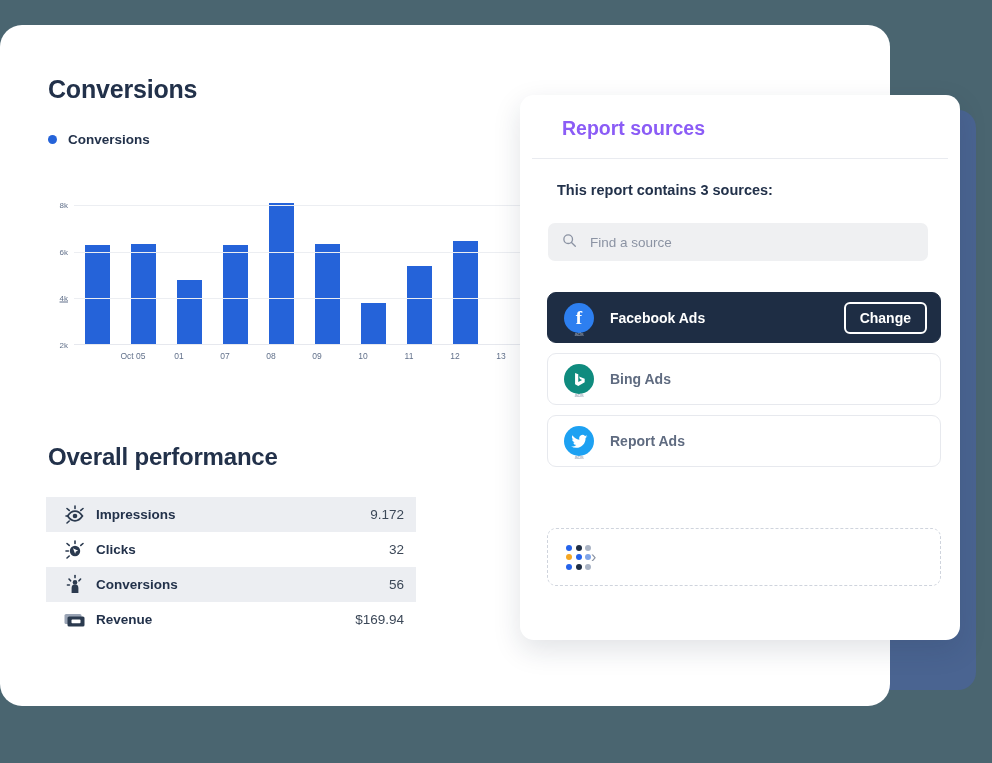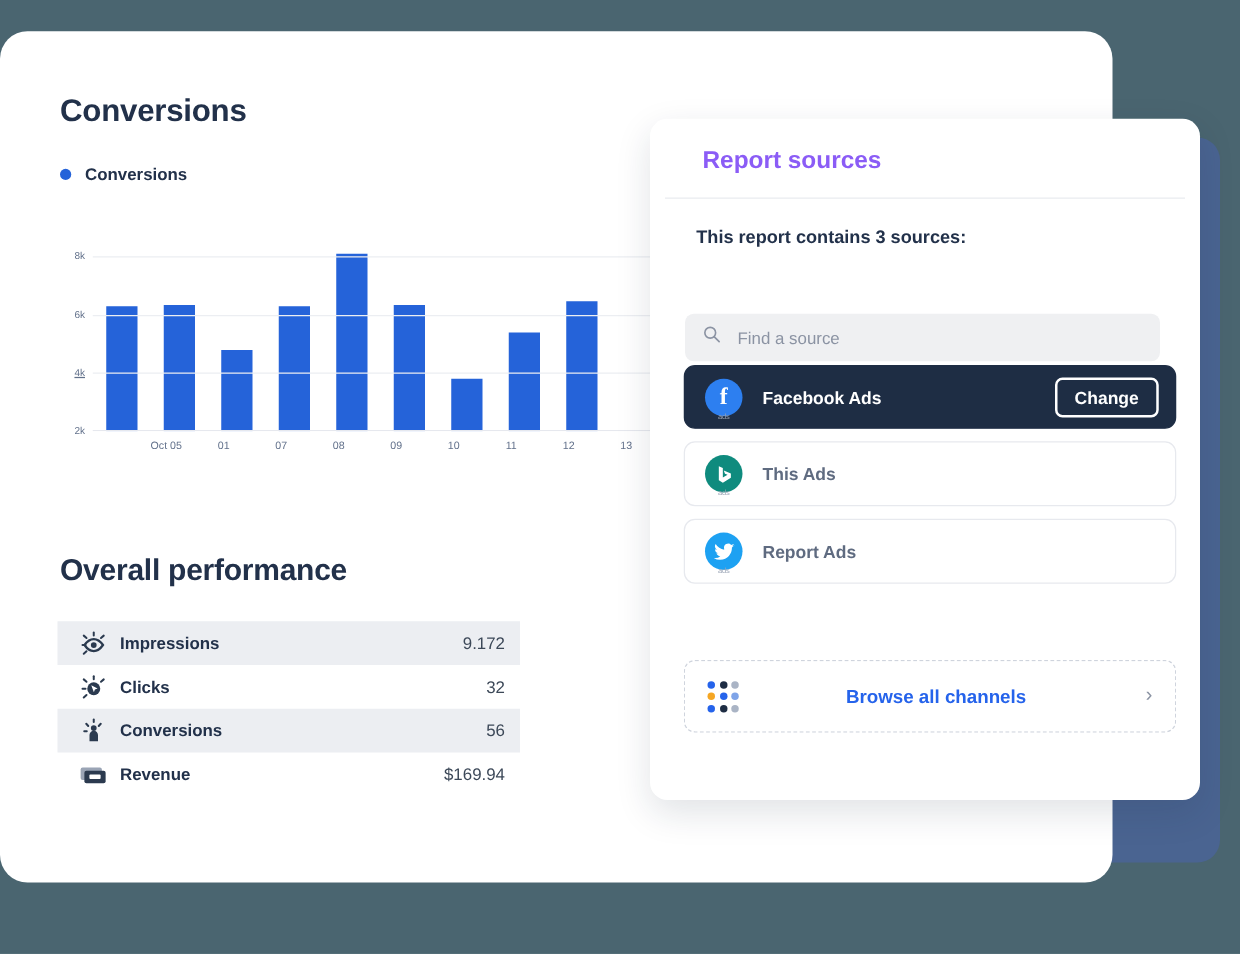--- a/index.html
+++ b/index.html
@@ -93,21 +93,21 @@
   .panel-divider {
     position: absolute; left: 12px; right: 12px; top: 63px;
     height: 1px; background: #e9ebf0;
   }
   .panel-sub {
     position: absolute; left: 37px; top: 87px;
     font-size: 14.5px; font-weight: bold; color: #22314a;
   }
 
   .search-box {
-    position: absolute; left: 28px; top: 156px;
+    position: absolute; left: 28px; top: 128px;
     width: 380px; height: 38px;
     background: #eff0f2; border-radius: 7px;
     display: flex; align-items: center; padding: 0 14px;
   }
   .search-placeholder { font-size: 13.5px; color: #8b93a3; margin-left: 13px; }
 
   .src-list { position: absolute; left: 27px; top: 197px; width: 394px; }
   .src-row {
     position: relative; display: flex; align-items: center;
     height: 52px; border-radius: 9px; margin-bottom: 10px;
@@ -317,21 +317,21 @@
         </div>
         <div class="src-row">
           <span class="badge">
             <div class="badge-circle" style="background:#0f8b7e;">
       <svg width="17" height="17" viewBox="0 0 18 18">
         <path d="M4.3 2.2l3.4 1.3v8.1l4-2.2-2.2-1-1-2.6 6 2.4v3.6L7.7 16 4.3 14z" fill="#fff"></path>
       </svg>
             </div>
             <span class="badge-ads">ads</span>
           </span>
-          <span class="src-name">This Ads</span>
+          <span class="src-name">Bing Ads</span>
         </div>
         <div class="src-row">
           <span class="badge">
             <div class="badge-circle" style="background:#1da1f2;">
       <svg width="17" height="15" viewBox="0 0 18 15">
         <path d="M17.5 2.1c-.6.3-1.3.5-2 .6.7-.4 1.3-1.1 1.5-1.9-.7.4-1.4.7-2.2.8A3.5 3.5 0 0 0 8.8 4.8c0 .3 0 .6.1.8A10 10 0 0 1 1.6.9a3.5 3.5 0 0 0 1.1 4.7c-.6 0-1.1-.2-1.6-.4a3.5 3.5 0 0 0 2.8 3.4c-.5.2-1.1.2-1.6.1a3.5 3.5 0 0 0 3.3 2.4A7 7 0 0 1 0 12.6a10 10 0 0 0 5.4 1.6c6.5 0 10-5.4 10-10v-.5c.7-.5 1.3-1.1 1.8-1.8z" fill="#fff"></path>
       </svg>
             </div>
             <span class="badge-ads">ads</span>
           </span>
@@ -344,17 +344,16 @@
           <i style="background: rgb(37, 99, 235);"></i>
           <i style="background: rgb(30, 45, 68);"></i>
           <i style="background: rgb(170, 180, 197);"></i>
           <i style="background: rgb(245, 166, 35);"></i>
           <i style="background: rgb(37, 99, 235);"></i>
           <i style="background: rgb(127, 164, 232);"></i>
           <i style="background: rgb(37, 99, 235);"></i>
           <i style="background: rgb(30, 45, 68);"></i>
           <i style="background: rgb(170, 180, 197);"></i>
         </span>
-      <span class="browse-label">Browse all channels</span>
       <span class="chev">›</span>
     </div>
   </div>
 </div>
 
 </body></html>

